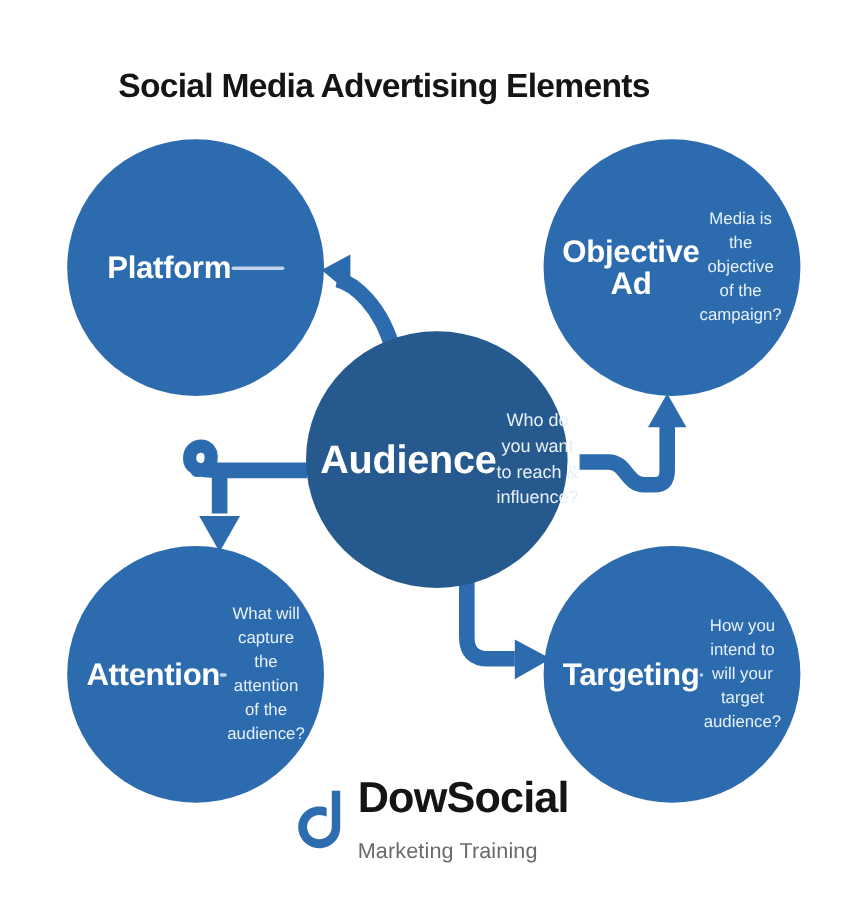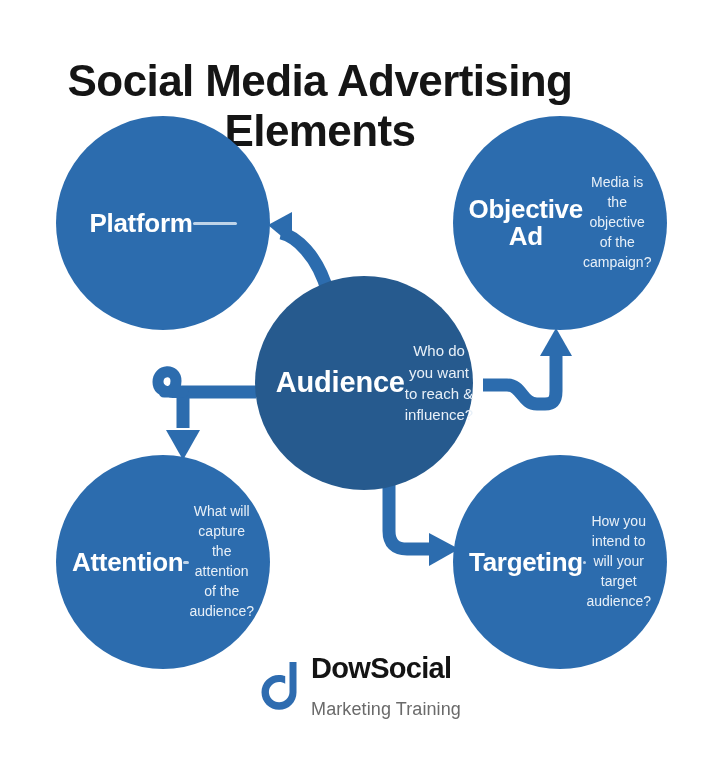--- a/index.html
+++ b/index.html
@@ -22,21 +22,21 @@
     background: #ffffff;
   }
 
   
   .title {
     position: absolute;
     top: 56px;
     left: 0;
     width: 592px;
     text-align: center;
-    font-size: 44px;
+    font-size: 28px;
     font-weight: bold;
     letter-spacing: -0.6px;
     color: #151515;
     font-family: "Liberation Sans", sans-serif;
     padding-left: 48px;
   }
 
   
   #connectors {
     position: absolute;
@@ -71,21 +71,21 @@
   }
 
   .node-title {
     font-size: 26px;
     font-weight: bold;
     line-height: 1.03;
     letter-spacing: -0.3px;
     color: #ffffff;
   }
   .node-center .node-title {
-    font-size: 29px;
+    font-size: 33px;
     letter-spacing: -0.2px;
     margin-left: 21px;
   }
   .divider {
     width: 44px;
     height: 3px;
     background: #cfe0ef;
     border-radius: 2px;
     margin: 10px 0 10px 0;
     opacity: .9;
@@ -121,21 +121,21 @@
     width: 720px;
     display: flex;
     align-items: center;
     justify-content: center;
     gap: 10px;
     z-index: 8;
   }
   .logo-mark { width: 42px; height: 52px; display: block; }
   .logo-text { display: flex; flex-direction: column; line-height: 1; }
   .logo-name {
-    font-size: 29px;
+    font-size: 36px;
     font-weight: bold;
     color: #141414;
     letter-spacing: -0.7px;
   }
   .logo-tagline {
     font-size: 18px;
     color: #6a6a6a;
     letter-spacing: 0.1px;
     margin-top: 17px;
   }

